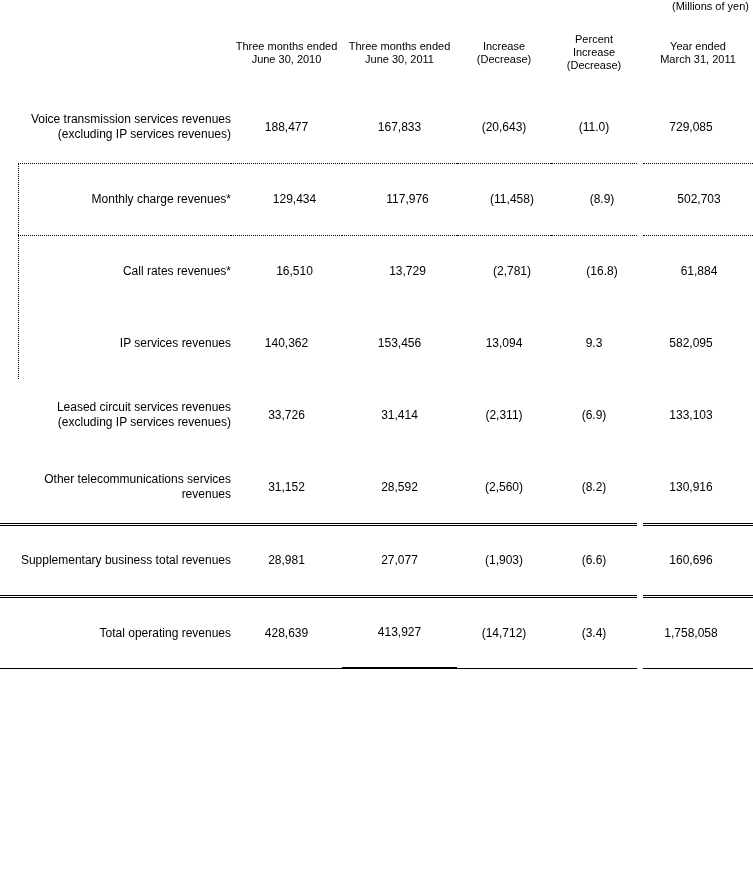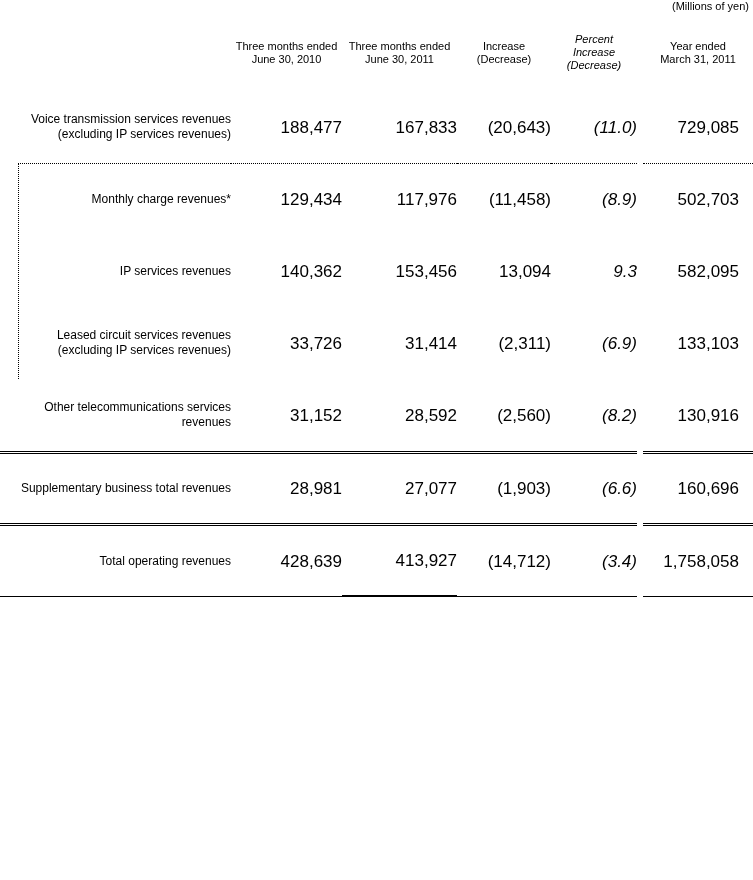--- a/index.html
+++ b/index.html
@@ -60,21 +60,21 @@
   col.c-gap    { width: 6px;   }
   col.c-year   { width: 110px; }
 
   
   .cell {
     border-top: 1px solid #000;
     border-left: 1px solid #000;
     border-bottom: 0;
     border-right: 0;
   }
-  .lastcol { border-right: 1px solid #000; font-style: italic; }
+  .lastcol { border-right: 1px solid #000; }
 
   
   .cy {
     border-left: 2px solid #000;
     border-right: 2px solid #000;
   }
 
   
   .gap {
     border-top: 0;
@@ -108,22 +108,22 @@
     line-height: 15px;
     padding-left: 14px;
     padding-right: 6px;
   }
   .lbl.indent {
     padding-left: 27px;
   }
 
   
   .num {
-    text-align: right;
-    font-size: 17px;
+    text-align: center;
+    font-size: 12px;
     line-height: 15px;
     padding-right: 18px;
   }
   .num.year { padding-right: 14px; }
 
   
   tr.r-main  .cell { height: 72px; }
   tr.r-sub   .cell { height: 72px; padding-left: 16px; }
   tr.r-tall  .cell { height: 74px; }
 
@@ -222,20 +222,32 @@
         <div>Monthly charge revenues*</div>
       </td>
       <td class="cell num dotted-top">129,434</td>
       <td class="cell cy num dotted-top">117,976</td>
       <td class="cell num dotted-top">(11,458)</td>
       <td class="cell lastcol num dotted-top">(8.9)</td>
       <td class="gap"></td>
       <td class="cell yr num year dotted-top">502,703</td>
     </tr>
 
+    <tr class="r-sub">
+      <td class="cell lbl indent nodot-top sub-wrap">
+        <div class="bracket-top" style="top:0; left:18px; right:0;"></div>
+        <div>Call rates revenues*</div>
+      </td>
+      <td class="cell num dotted-top">16,510</td>
+      <td class="cell cy num dotted-top">13,729</td>
+      <td class="cell num dotted-top">(2,781)</td>
+      <td class="cell lastcol num dotted-top">(16.8)</td>
+      <td class="gap"></td>
+      <td class="cell yr num year dotted-top">61,884</td>
+    </tr>
 
 
     <tr class="r-main">
       <td class="cell lbl">
         <div>IP services revenues</div>
       </td>
       <td class="cell num">140,362</td>
       <td class="cell cy num">153,456</td>
       <td class="cell num">13,094</td>
       <td class="cell lastcol num">9.3</td>

